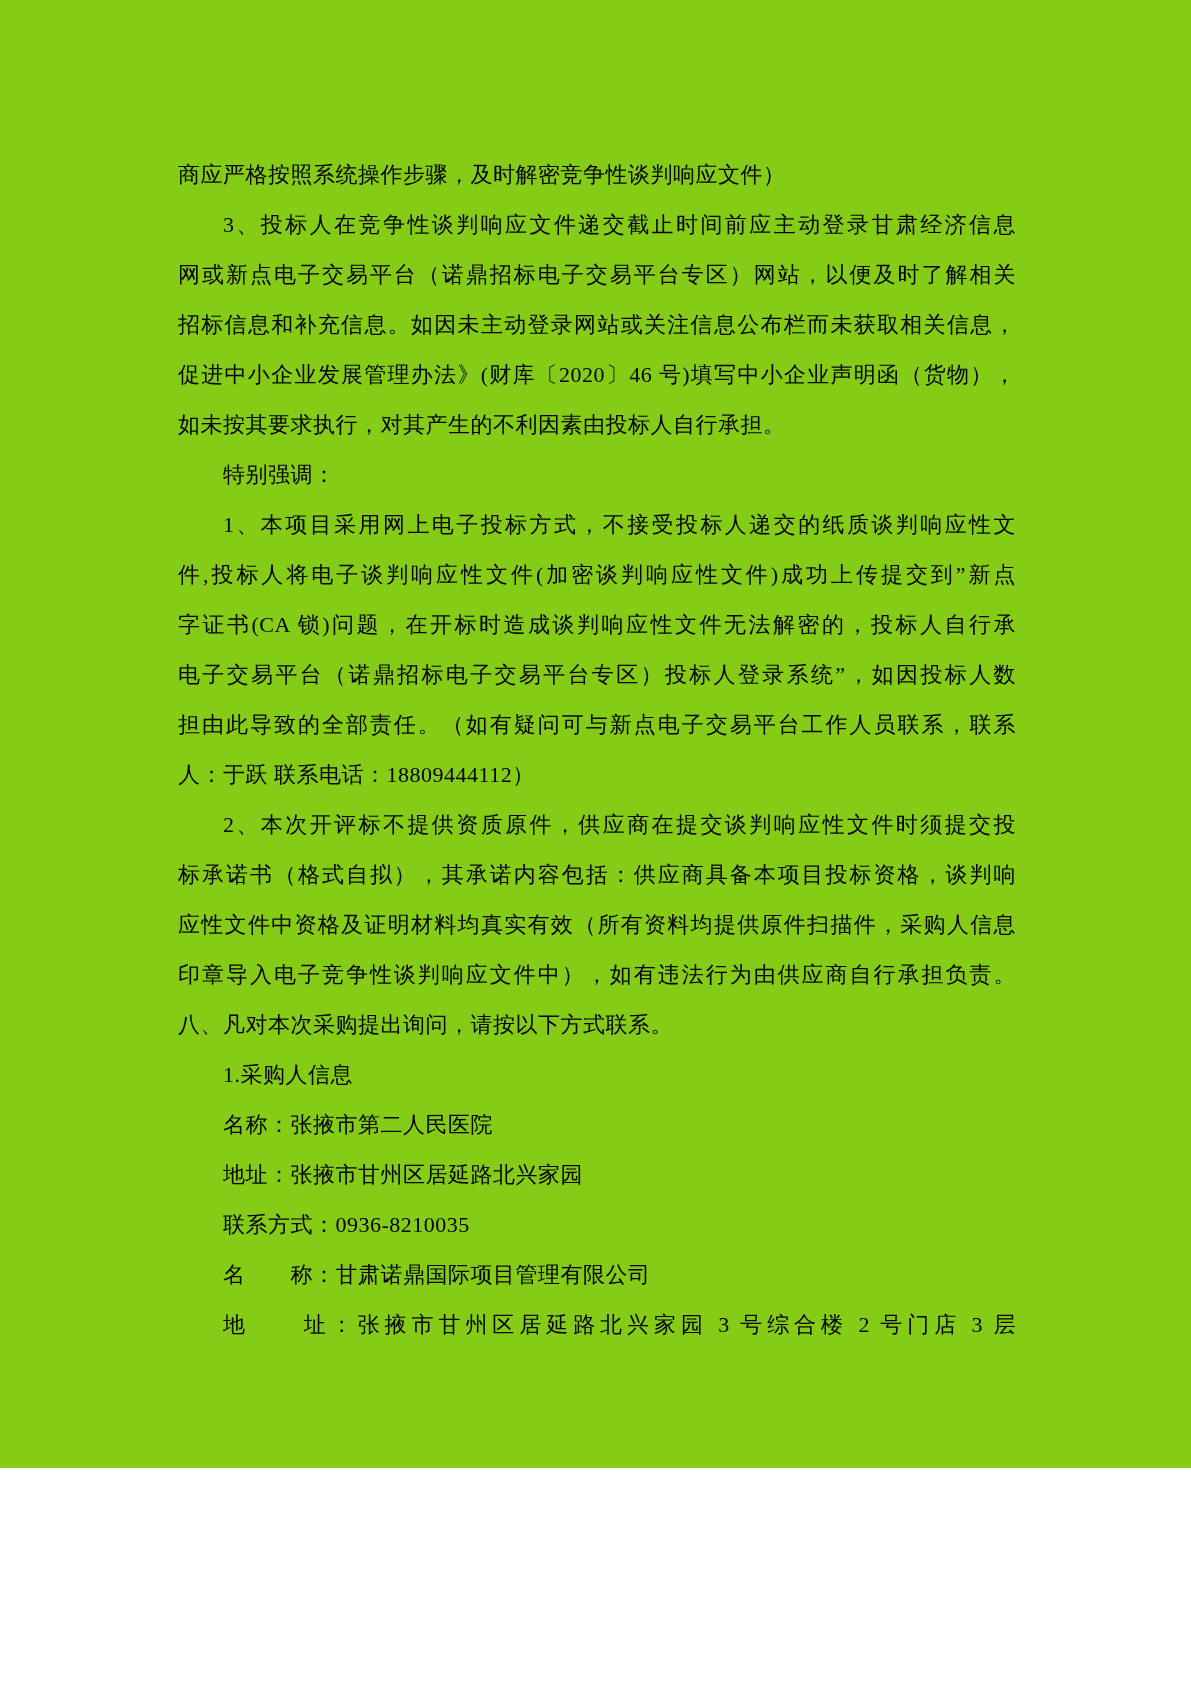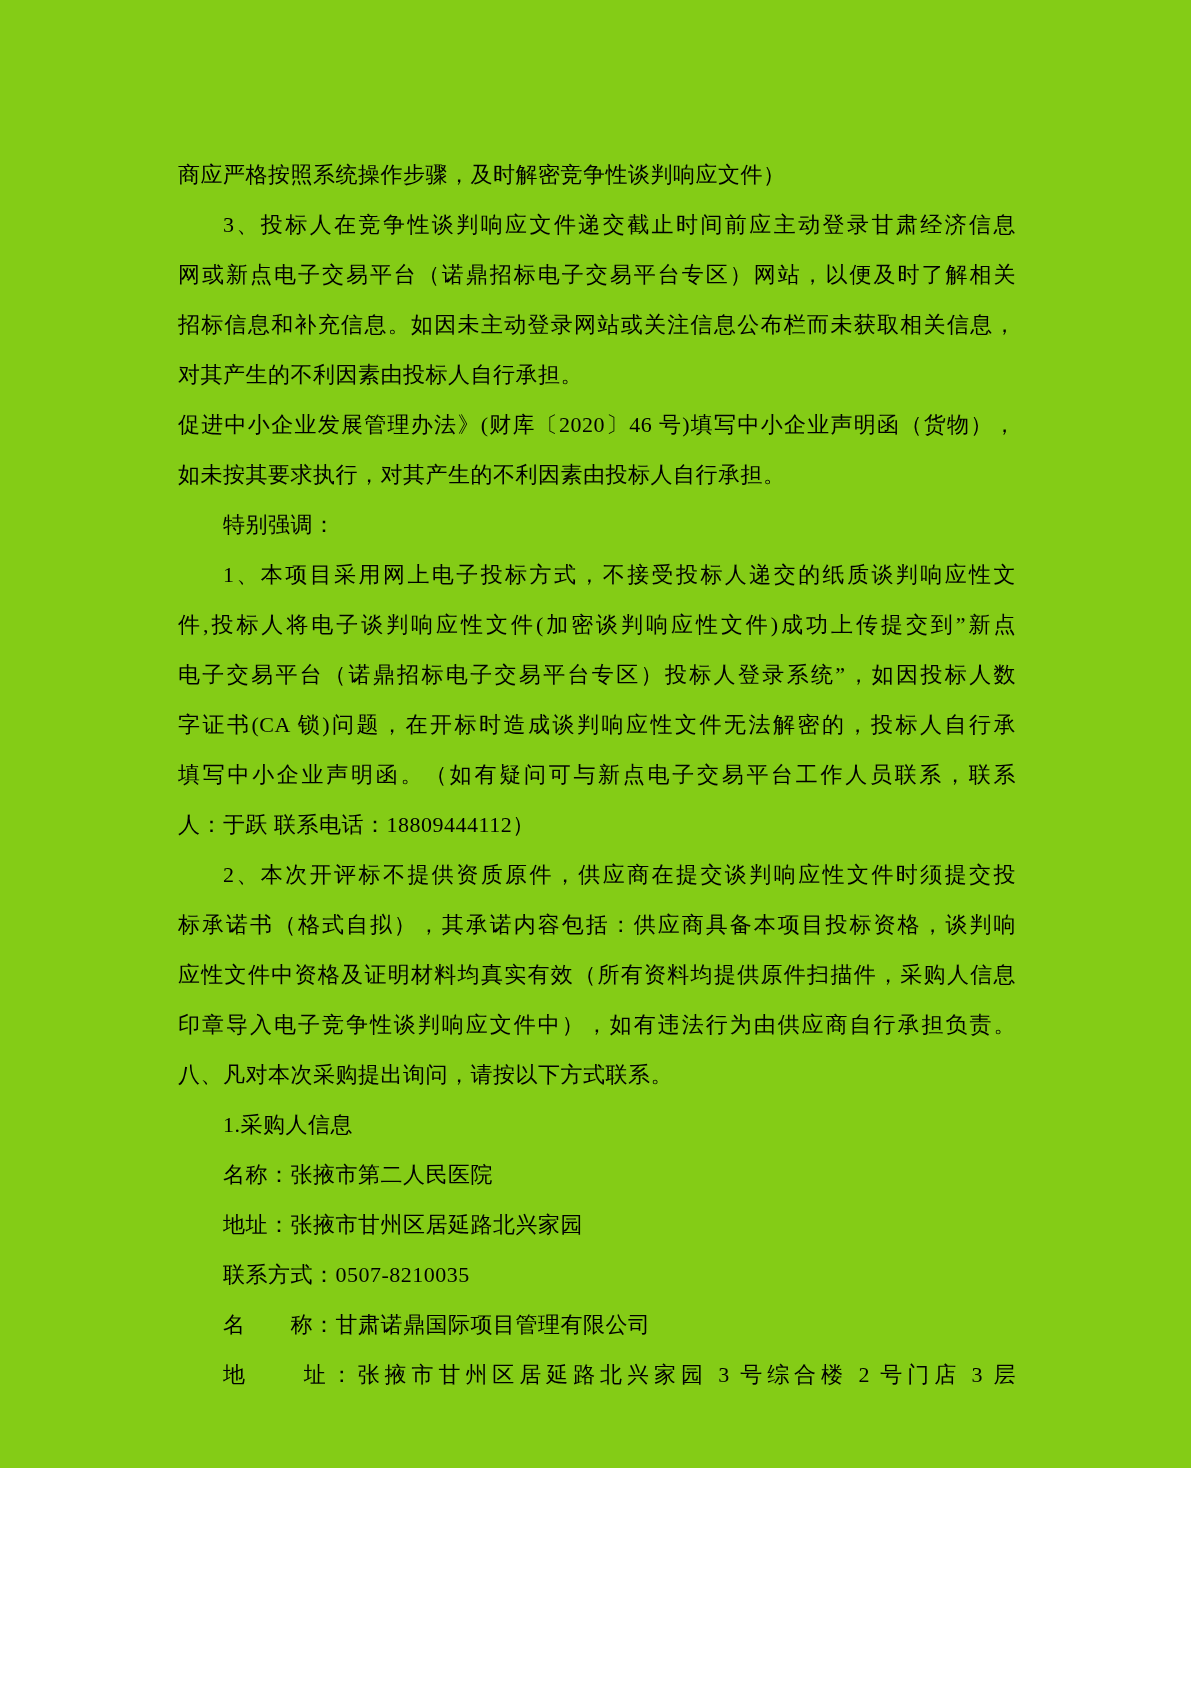--- a/index.html
+++ b/index.html
@@ -48,35 +48,34 @@
 
 <div class="page">
   <div class="content">
       <div class="para">
         <div class="line">商应严格按照系统操作步骤，及时解密竞争性谈判响应文件）</div>
       </div>
       <div class="para">
         <div class="line indent justify">3、投标人在竞争性谈判响应文件递交截止时间前应主动登录甘肃经济信息</div>
         <div class="line justify">网或新点电子交易平台（诺鼎招标电子交易平台专区）网站，以便及时了解相关</div>
         <div class="line justify">招标信息和补充信息。如因未主动登录网站或关注信息公布栏而未获取相关信息，</div>
-        <div class="line">对其产生的不利因素由投标人自行承担。</div>
       </div>
       <div class="para">
         <div class="line justify">促进中小企业发展管理办法》(财库〔2020〕46 号)填写中小企业声明函（货物），</div>
         <div class="line">如未按其要求执行，对其产生的不利因素由投标人自行承担。</div>
       </div>
       <div class="para">
         <div class="line indent">特别强调：</div>
       </div>
       <div class="para">
         <div class="line indent justify">1、本项目采用网上电子投标方式，不接受投标人递交的纸质谈判响应性文</div>
         <div class="line justify">件,投标人将电子谈判响应性文件(加密谈判响应性文件)成功上传提交到”新点</div>
+        <div class="line justify">字证书(CA 锁)问题，在开标时造成谈判响应性文件无法解密的，投标人自行承</div>
         <div class="line justify">电子交易平台（诺鼎招标电子交易平台专区）投标人登录系统”，如因投标人数</div>
-        <div class="line justify">字证书(CA 锁)问题，在开标时造成谈判响应性文件无法解密的，投标人自行承</div>
-        <div class="line justify">填写中小企业声明函。（如有疑问可与新点电子交易平台工作人员联系，联系</div>
+        <div class="line justify">担由此导致的全部责任。（如有疑问可与新点电子交易平台工作人员联系，联系</div>
         <div class="line">人：于跃 联系电话：18809444112）</div>
       </div>
       <div class="para">
         <div class="line indent justify">2、本次开评标不提供资质原件，供应商在提交谈判响应性文件时须提交投</div>
         <div class="line justify">标承诺书（格式自拟），其承诺内容包括：供应商具备本项目投标资格，谈判响</div>
         <div class="line justify">应性文件中资格及证明材料均真实有效（所有资料均提供原件扫描件，采购人信息</div>
         <div class="line justify">印章导入电子竞争性谈判响应文件中），如有违法行为由供应商自行承担负责。</div>
       </div>
       <div class="para">
         <div class="line">八、凡对本次采购提出询问，请按以下方式联系。</div>
@@ -84,21 +83,21 @@
       <div class="para">
         <div class="line indent">1.采购人信息</div>
       </div>
       <div class="para">
         <div class="line indent">名称：张掖市第二人民医院</div>
       </div>
       <div class="para">
         <div class="line indent">地址：张掖市甘州区居延路北兴家园</div>
       </div>
       <div class="para">
-        <div class="line indent">联系方式：0507-8210035</div>
+        <div class="line indent">联系方式：0936-8210035</div>
       </div>
       <div class="para">
         <div class="line indent">名　　称：甘肃诺鼎国际项目管理有限公司</div>
       </div>
       <div class="para">
         <div class="line indent justify">地　　址：张掖市甘州区居延路北兴家园 3 号综合楼 2 号门店 3 层</div>
       </div>
     </div>
 </div>
 

